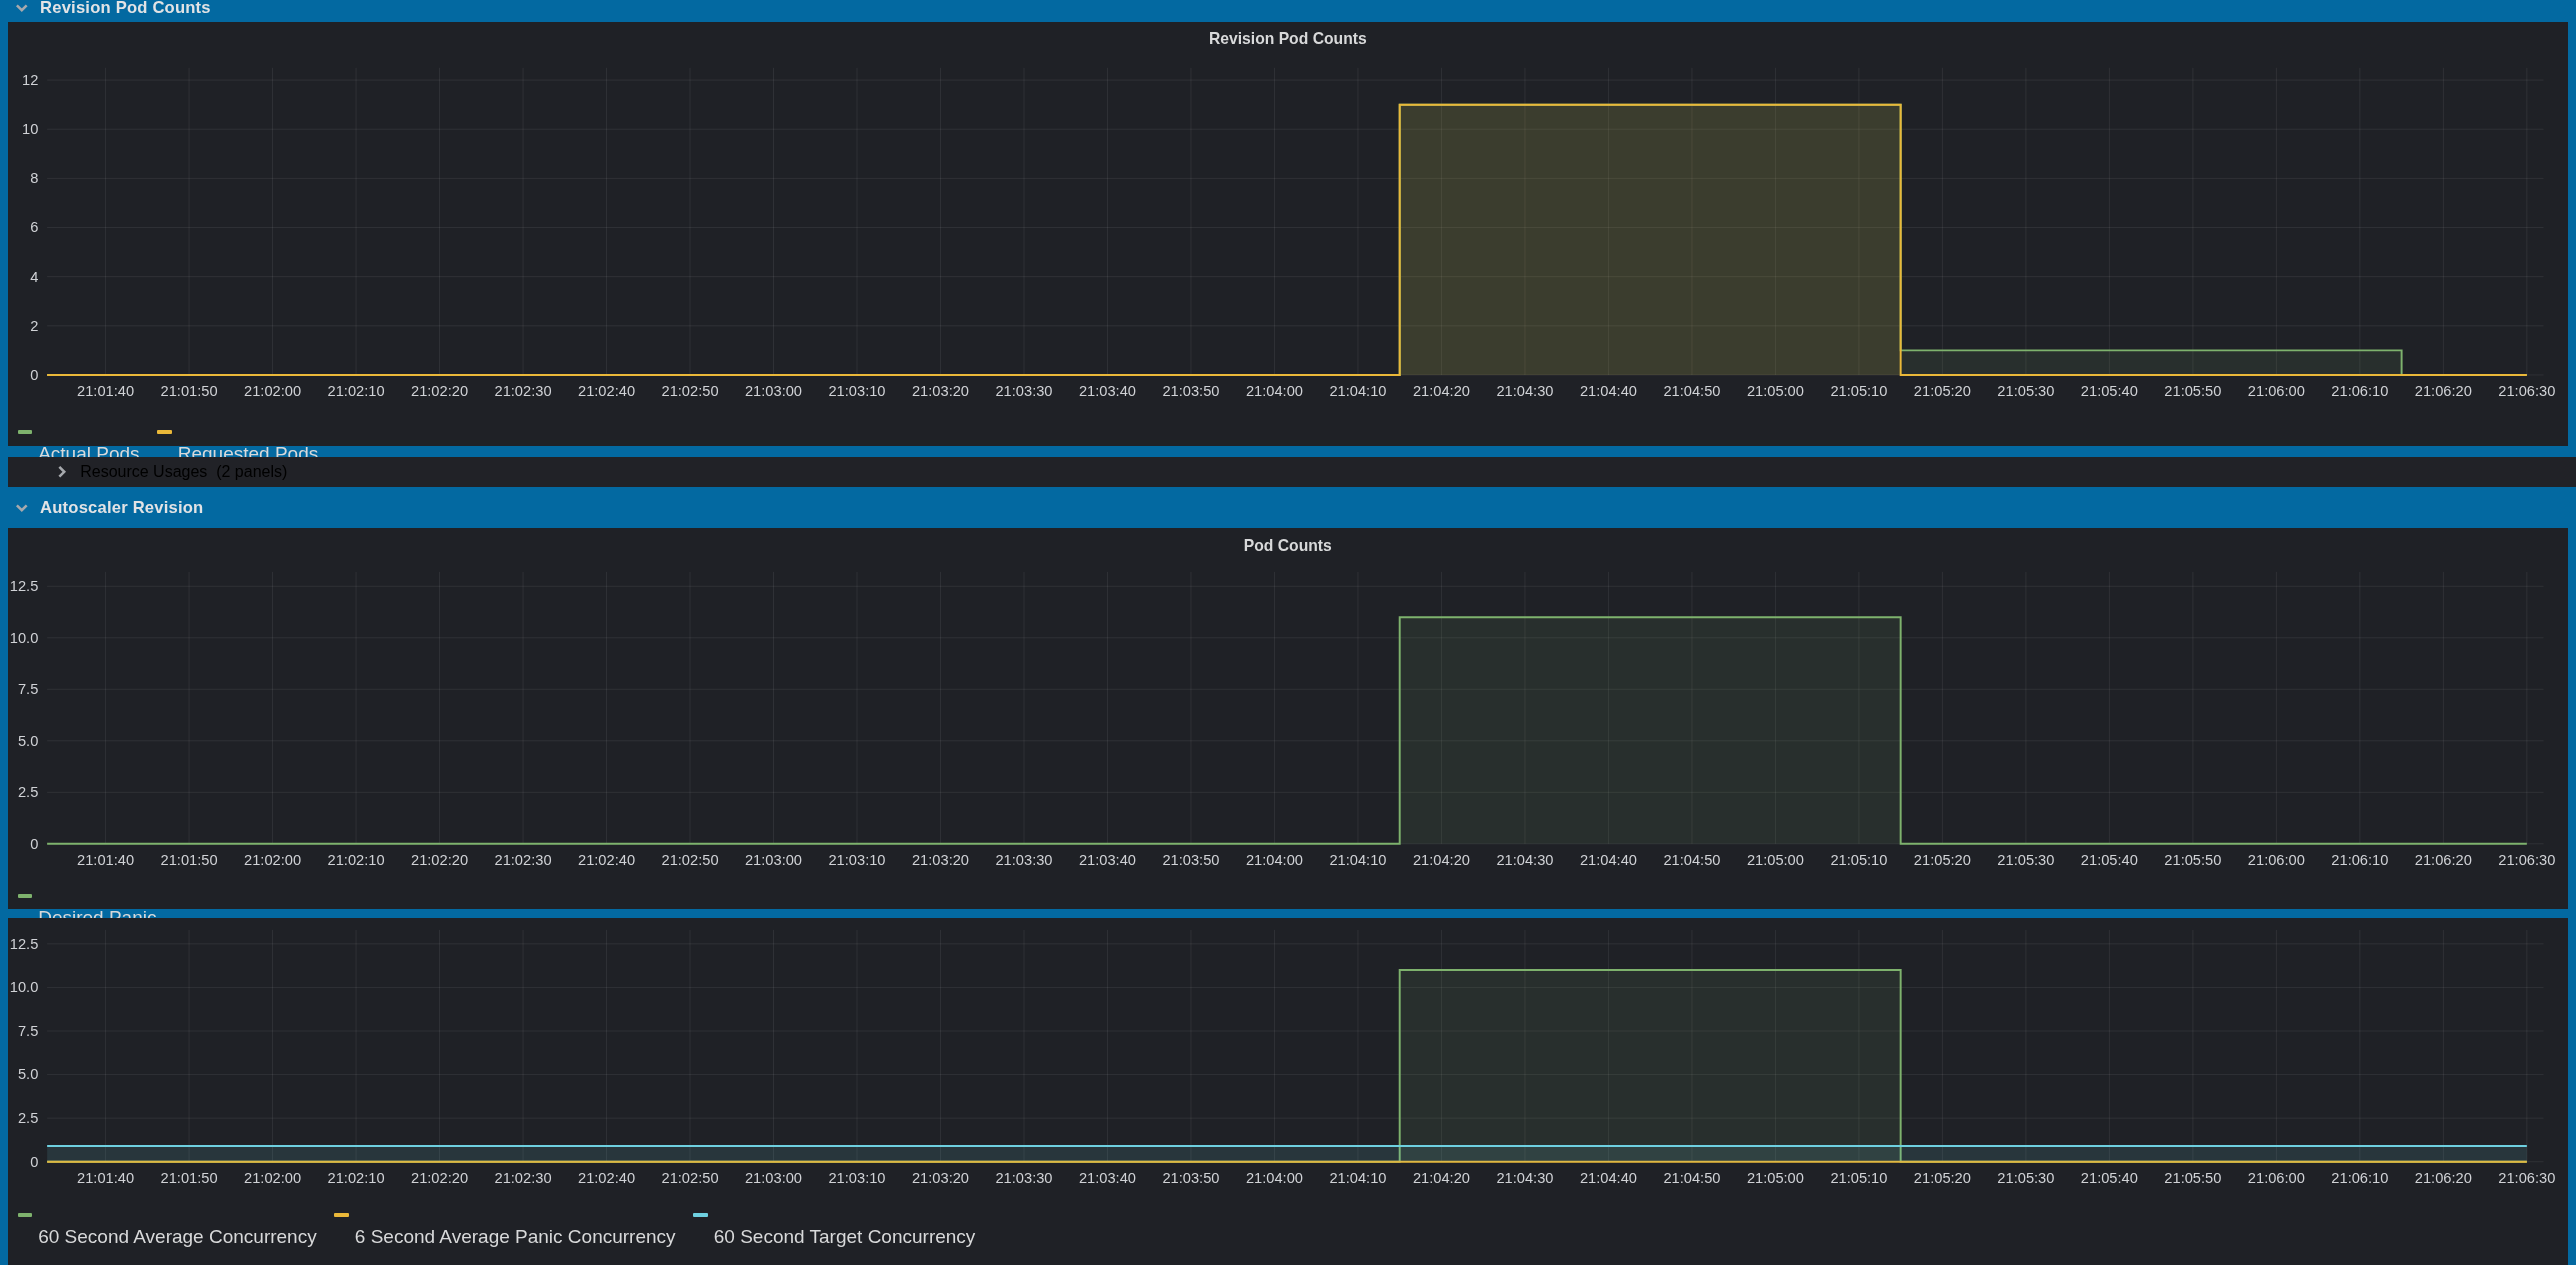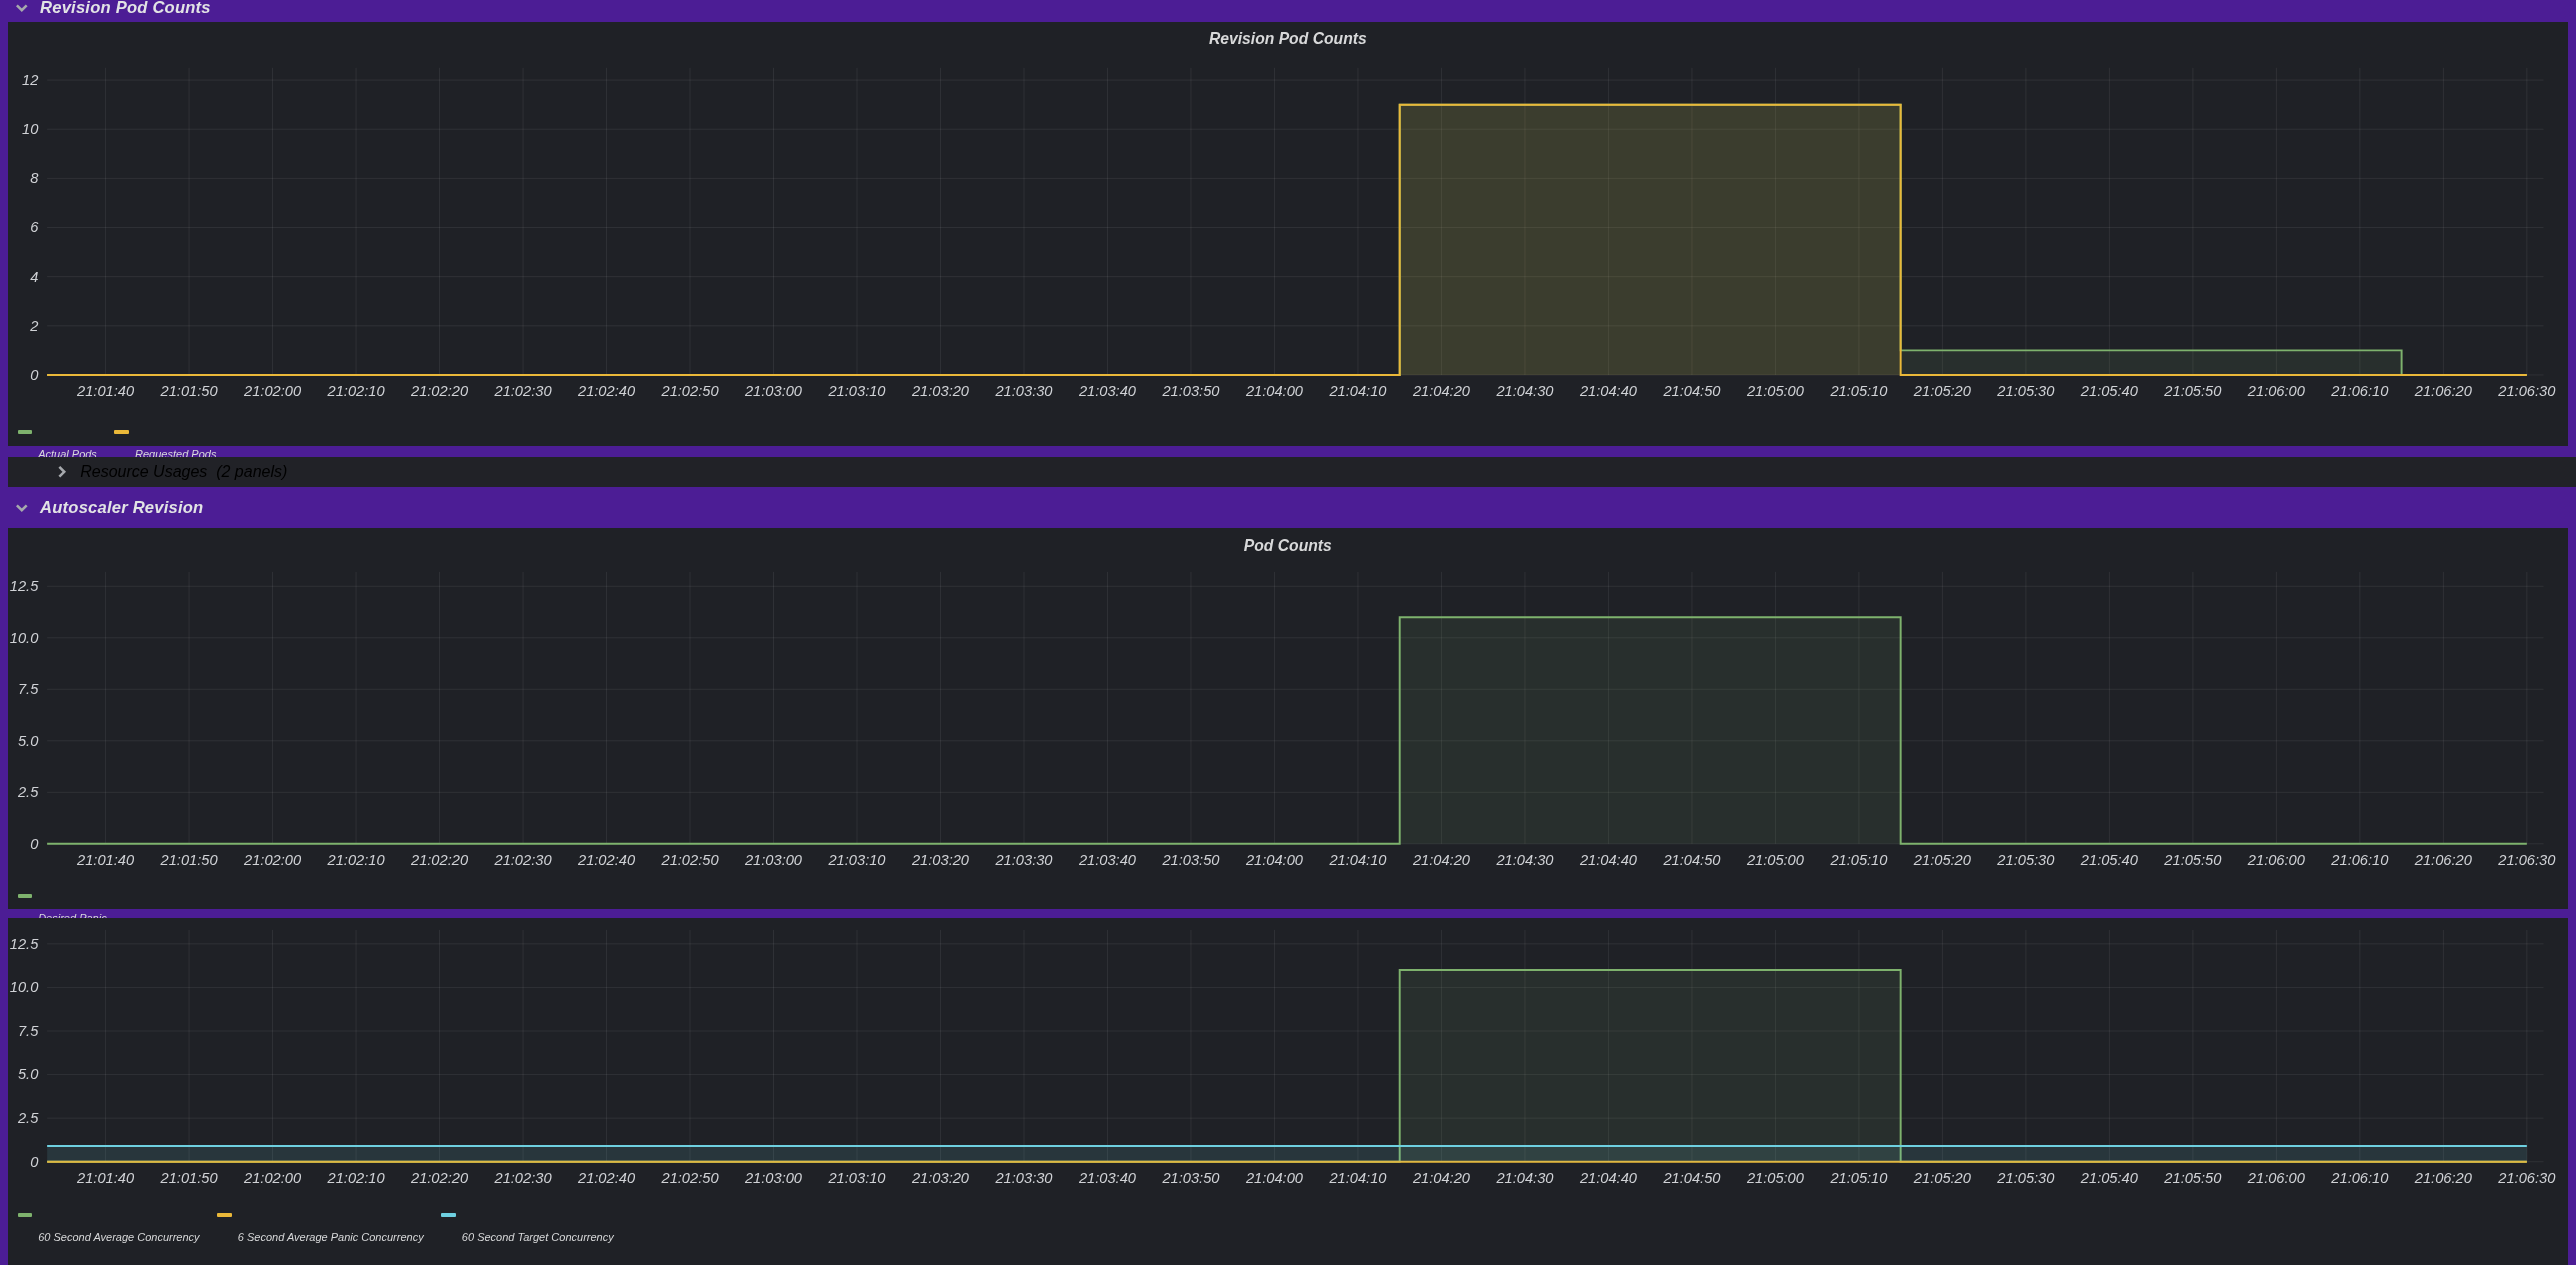--- a/index.html
+++ b/index.html
@@ -1,32 +1,32 @@
 <!DOCTYPE html>
 <html><head>
 <meta charset="utf-8">
 <style>
   html,body{margin:0;padding:0;background:#161719;width:2576px;height:1265px;overflow:hidden;
             font-family:"Liberation Sans", sans-serif;}
-  #dashboard{position:relative;width:2576px;height:1265px;background:#4c1d95;font-style:italic;}
+  #dashboard{position:relative;width:2576px;height:1265px;background:#0369a1;}
   .row-header{position:absolute;left:7.8px;display:flex;align-items:center;gap:8.8px;height:29px;
               padding-left:3.9px;cursor:pointer;}
   .row-header .row-title{font-weight:700;font-size:16.6px;color:#e2e3e5;letter-spacing:0.2px;}
   .row-strip{position:absolute;left:7.8px;width:2560px;background:#212227;display:flex;align-items:center;
              gap:8.8px;padding-left:3.9px;cursor:pointer;}
   .chev{width:19.6px;height:19.6px;flex:0 0 auto;}
   .panel{position:absolute;left:7.8px;width:2560px;background:#1f2126;}
   .panel-title{height:35px;display:flex;align-items:center;justify-content:center;
                font-weight:700;font-size:15.7px;color:#d8d9da;cursor:pointer;}
   .chart-svg{display:block;}
   svg text{font-family:"Liberation Sans", sans-serif;font-size:15px;fill:#d0d2d6;}
   .legend{display:flex;align-items:center;height:25.4px;padding-left:9.8px;gap:17.6px;}
   .legend-item{display:flex;align-items:center;gap:5.9px;cursor:pointer;}
   .legend-item .dash{width:14.7px;height:3.9px;border-radius:1px;flex:0 0 auto;}
-  .legend-item .lbl{font-size:11px;color:#d8d9da;margin-top:44px;}
+  .legend-item .lbl{font-size:19px;color:#d8d9da;margin-top:44px;}
 </style>
 </head>
 <body>
 
 <div id="dashboard">
 
   <div class="row-header" style="top:-6.8px;">
     <svg class="chev" viewBox="0 0 20 20">
       <polyline points="5,7.5 10,12.5 15,7.5" fill="none" stroke="#a6a9ad" stroke-width="2.6"></polyline>
     </svg>

